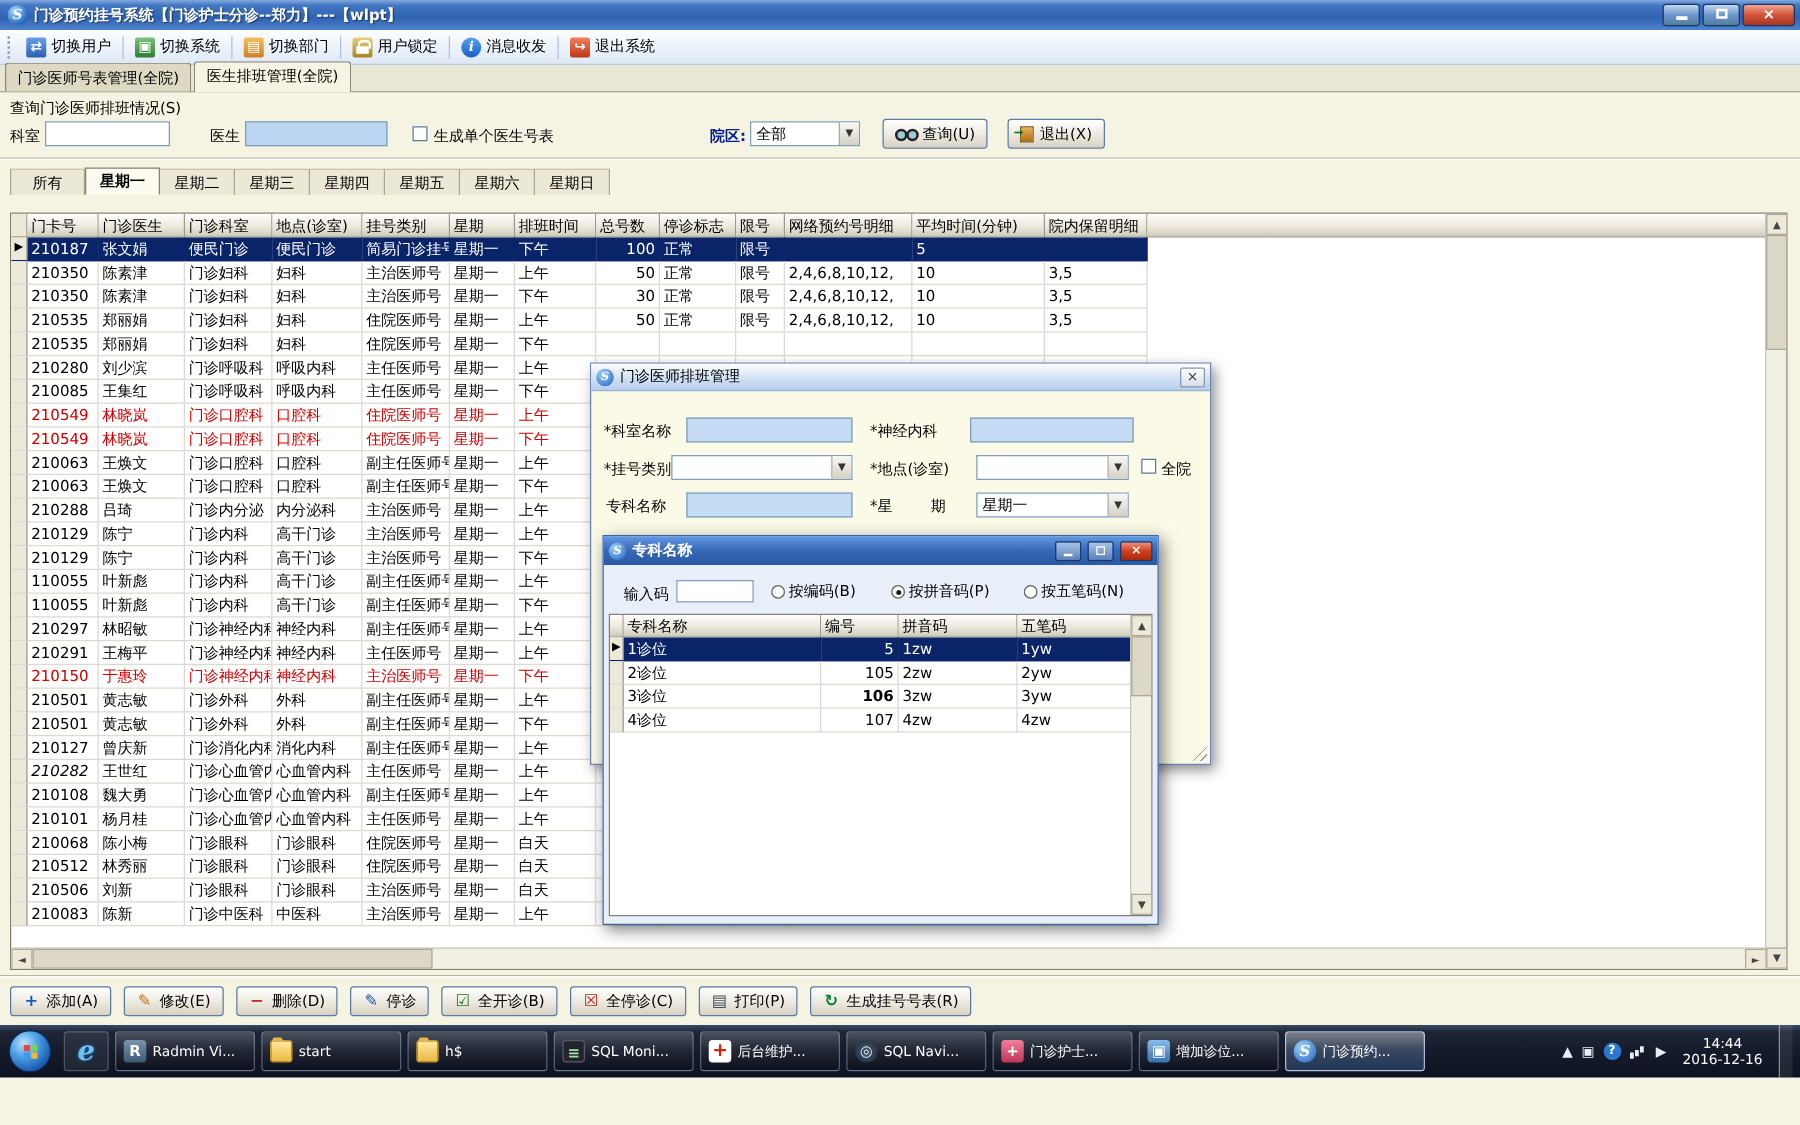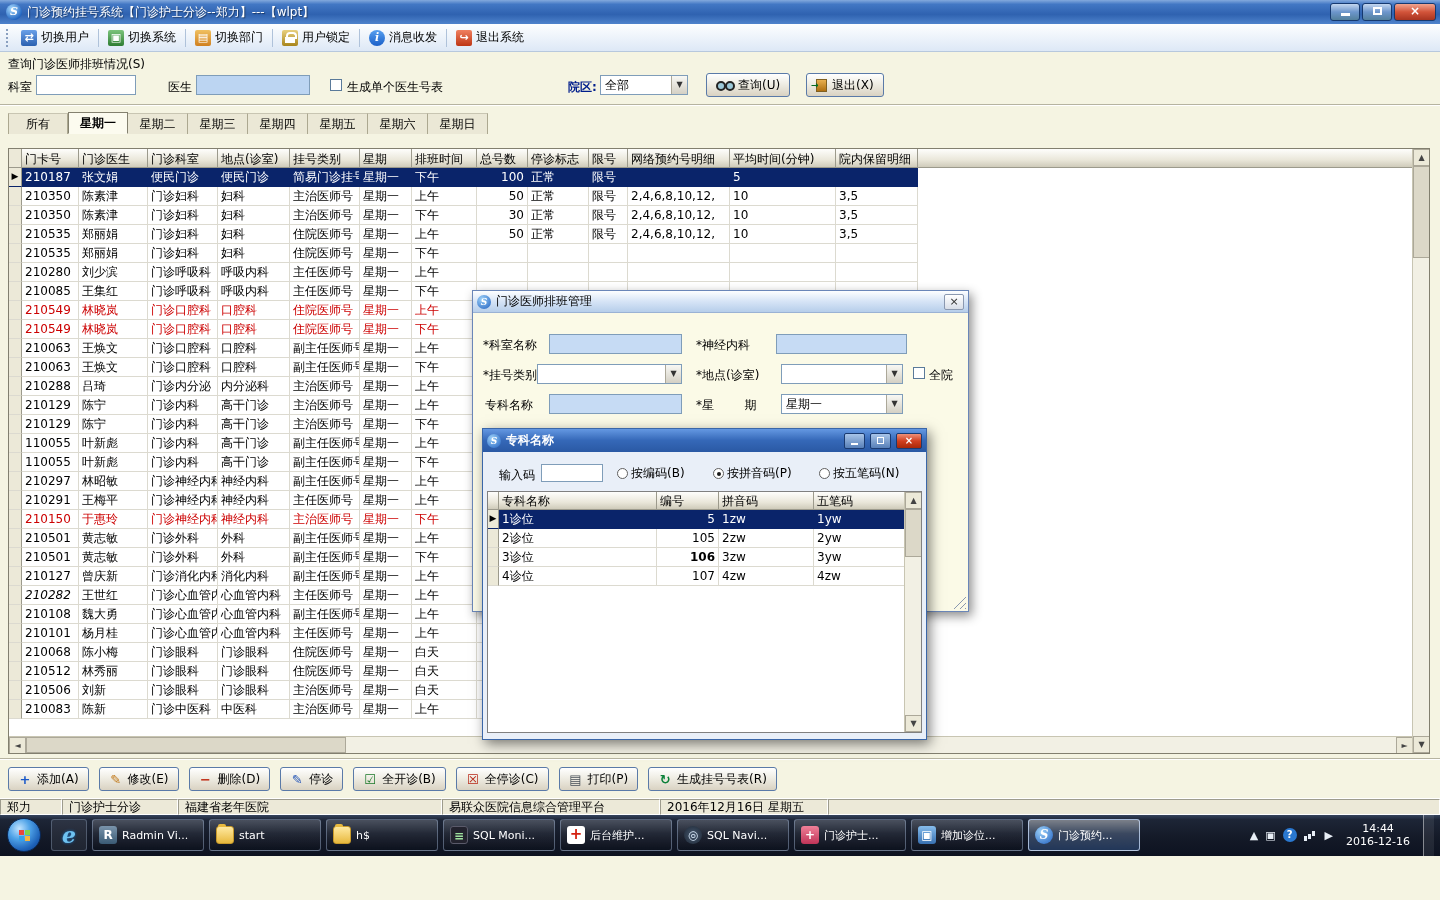--- a/index.html
+++ b/index.html
@@ -2,21 +2,21 @@
 <html><head>
 <meta charset="utf-8">
 <style>
   * { box-sizing: border-box; margin:0; padding:0; }
   body { width:1440px; height:900px; font-family:"DejaVu Sans","Liberation Sans",sans-serif; font-size:12px; color:#000; overflow:hidden; }
   .screen { position:relative; width:1440px; height:900px; background:#F5F4E2; overflow:hidden; }
 
   
   .titlebar { height:24px; background:linear-gradient(180deg,#83A9DD 0%,#4277C4 18%,#2F62B0 60%,#4E83CC 100%); display:flex; align-items:center; padding:0 4px; color:#fff; }
   .title-icon { width:16px; height:16px; border-radius:50%; background:radial-gradient(circle at 35% 30%,#A8DBFF,#1F63C0 75%); margin:0 5px 0 2px; color:#fff; font-weight:bold; font-style:italic; font-size:11px; text-align:center; line-height:16px; font-family:"DejaVu Serif",serif; }
-  .title-text { flex:1; font-weight:normal; text-shadow:1px 1px 1px rgba(0,0,0,.45); white-space:nowrap; overflow:hidden; }
+  .title-text { flex:1; font-weight:bold; text-shadow:1px 1px 1px rgba(0,0,0,.45); white-space:nowrap; overflow:hidden; }
   .win-btns { display:flex; gap:2px; }
   .win-btn { width:30px; height:18px; border:1px solid #16396F; border-radius:3px; background:linear-gradient(#C3D6EF,#6D96CC 50%,#53809C); color:#fff; text-align:center; line-height:15px; font-size:12px; font-weight:bold; }
   .win-btn .glyph-min { display:inline-block; width:9px; height:3px; background:#fff; margin-top:9px; }
   .win-btn .glyph-max { display:inline-block; width:9px; height:8px; border:2px solid #fff; margin-top:3px; }
   .win-btn.close { width:42px; background:linear-gradient(#F2A590,#D2543A 50%,#A83420); }
 
   
   .menubar { height:22px; background:linear-gradient(#FBFCFE,#E2EAF5); display:flex; align-items:center; border-bottom:1px solid #C6D2E2; padding-left:4px; }
   .menu-item { padding:2px 10px; }
   .toolbar { height:28px; background:linear-gradient(#FDFEFF,#DDE8F6); display:flex; align-items:center; border-bottom:1px solid #B7C8DD; padding-left:4px; }
@@ -196,20 +196,24 @@
         <div class="ic ic-msg">i</div>
         <div class="tb-label">消息收发</div>
       </div>
       <div class="tb-sep"></div>
       <div class="tb-item">
         <div class="ic ic-exit">↪</div>
         <div class="tb-label">退出系统</div>
       </div>
     </div>
 
+  <div class="maintabs" id="maintabs">
+      <div class="maintab">门诊医师号表管理(全院)</div>
+      <div class="maintab active">医生排班管理(全院)</div>
+    </div>
 
   <div class="workarea">
     <div class="query-title">查询门诊医师排班情况(S)</div>
 
     <span class="qlabel" style="left:8px;">科室</span>
     <div class="sunken" style="left:36px;width:100px;"></div>
     <span class="qlabel" style="left:168px;">医生</span>
     <div class="sunken input-blue" style="left:196px;width:114px;"></div>
     <div class="checkbox" style="left:330px;"></div>
     <span class="qlabel" style="left:347px;">生成单个医生号表</span>
@@ -770,28 +774,20 @@
           <div class="bic" style="color: rgb(72, 80, 88);">▤</div>
           <div class="blabel">打印(P)</div>
         </div>
         <div class="btn3d">
           <div class="bic" style="color: rgb(10, 128, 56);">↻</div>
           <div class="blabel">生成挂号号表(R)</div>
         </div>
       </div>
   </div>
 
-  <div class="statusbar" id="statusbar">
-      <div class="seg" style="width: 62px;">郑力</div>
-      <div class="seg" style="width: 116px;">门诊护士分诊</div>
-      <div class="seg" style="width: 264px;">福建省老年医院</div>
-      <div class="seg" style="width: 218px;">易联众医院信息综合管理平台</div>
-      <div class="seg" style="width: 168px;">2016年12月16日 星期五</div>
-      <div class="seg" style="flex: 1 1 0%;"></div>
-    </div>
 
   <div class="taskbar">
     <div class="orb"></div>
     <div class="ql">
         <span class="ie-e">e</span>
       </div>
     <div style="display:flex;gap:5px;" id="taskbtns">
         <div class="task-btn">
           <div class="tic tic-radmin">R</div>
           <div class="task-label">Radmin Vi...</div>

